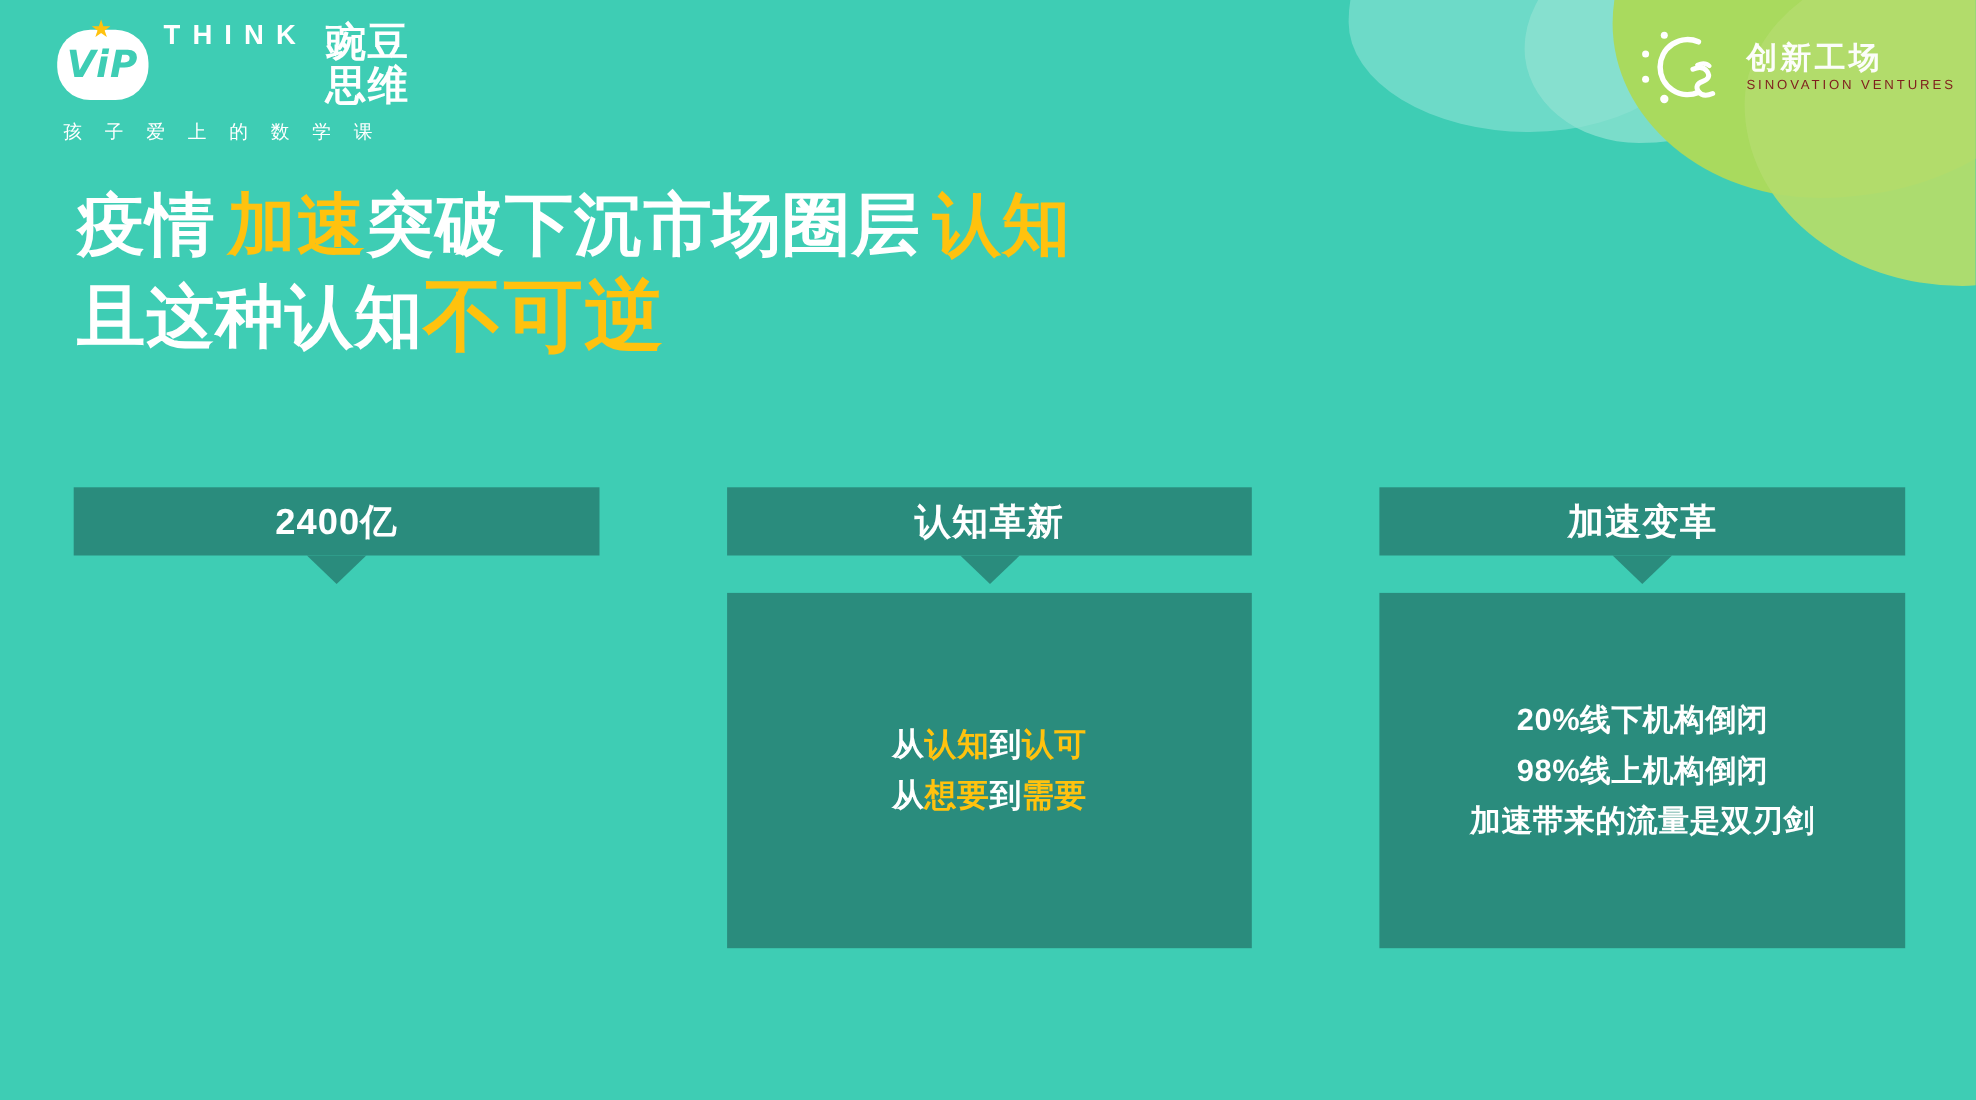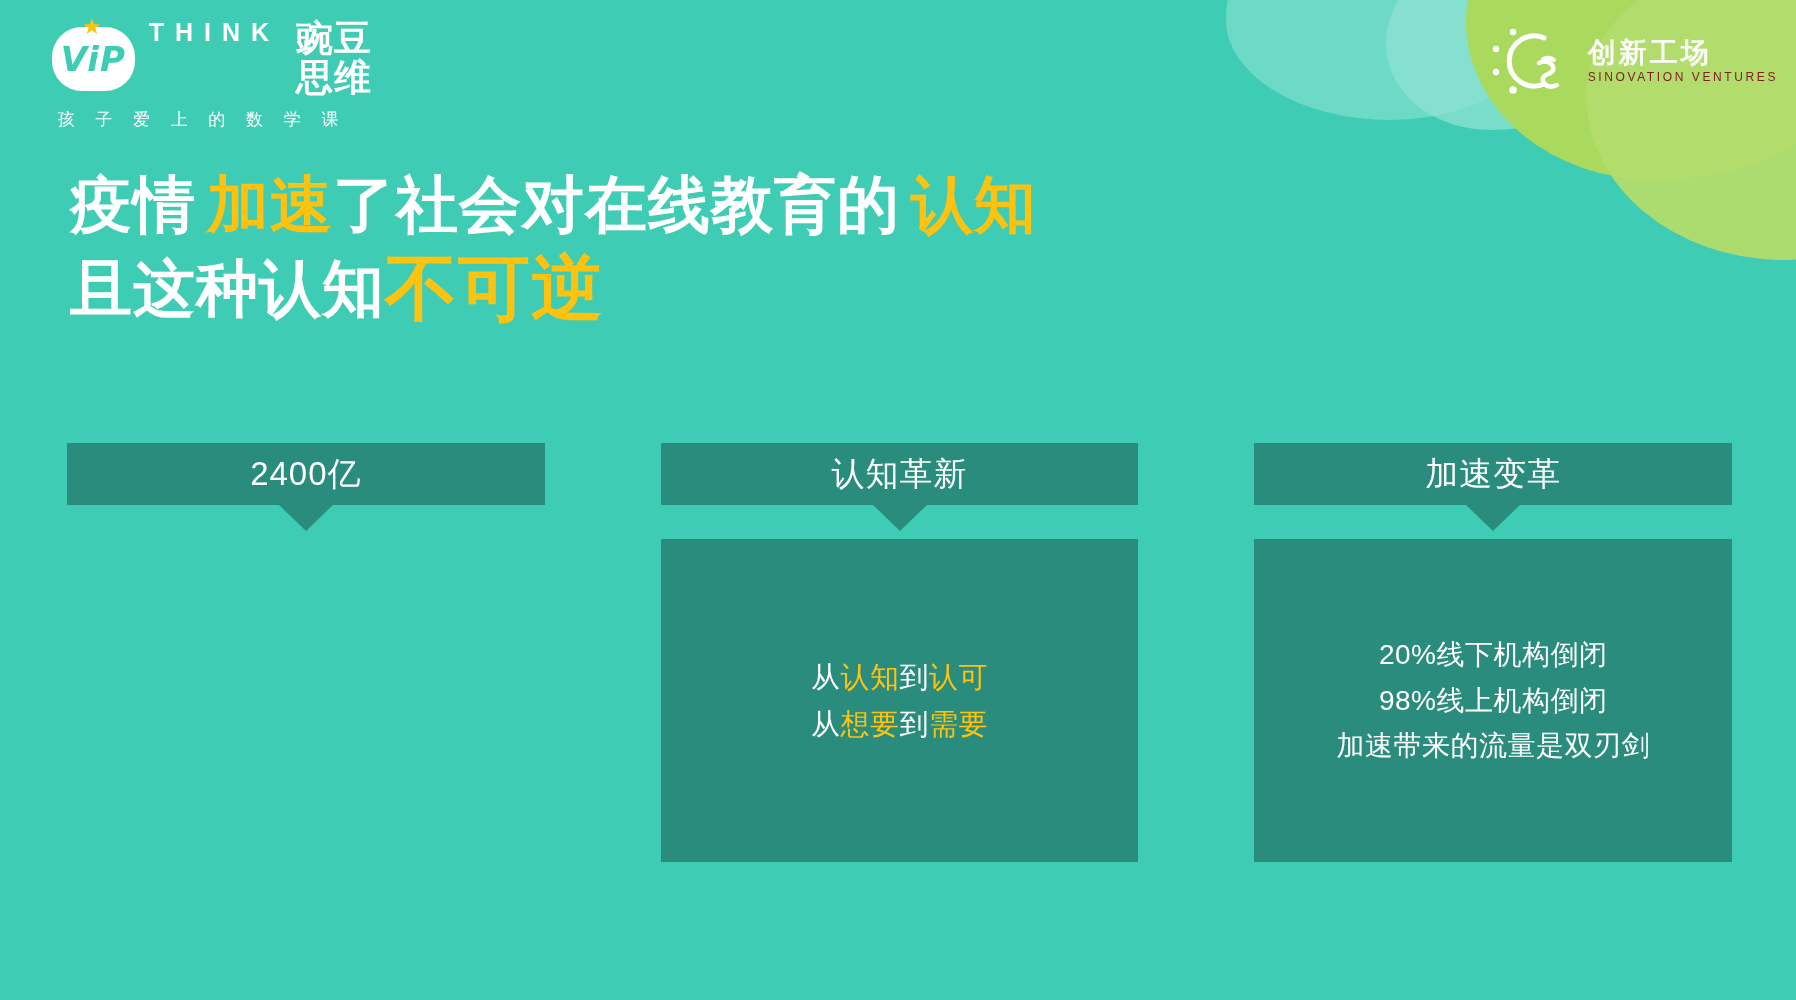--- a/index.html
+++ b/index.html
@@ -48,21 +48,21 @@
   .headline{position:absolute;left:70px;top:170px;color:#ffffff;font-weight:700;
             line-height:1.14;letter-spacing:1px;}
   .hl-line{white-space:nowrap;}
   .hl-1{font-size:62px;}
   .hl-2{font-size:62px;margin-top:6px;}
   .hl-em{color:#ffc20e;margin-left:11px;}
   .hl-em-big{color:#ffc20e;font-size:72px;vertical-align:-3px;}
 
   
   .cards{position:absolute;left:67px;top:443px;width:1665px;display:flex;gap:116px;}
-  .card{width:524px;display:flex;flex-direction:column;align-items:center;}
+  .card{width:524px;display:flex;flex-direction:column;align-items:center;font-weight:bold;}
   .card-head{width:100%;height:62px;background:#2a8c7d;display:flex;align-items:center;
              justify-content:center;}
   .card-head-txt{font-size:33px;color:#ffffff;letter-spacing:1px;}
   .card-arrow{width:0;height:0;border-left:27px solid transparent;border-right:27px solid transparent;
               border-top:26px solid #2a8c7d;}
   .card-body{width:100%;height:323px;margin-top:8px;background:#2a8c7d;
              display:flex;flex-direction:column;align-items:center;justify-content:center;}
   .card-body-lines{text-align:center;color:#ffffff;font-size:29px;line-height:1.62;letter-spacing:.5px;}
   .card-body-lines .em{color:#ffc20e;}
   .card-3 .card-body-lines{font-size:28px;}
@@ -103,21 +103,21 @@
         <path d="M57 41 q7 -3 11 1" fill="none" stroke="#ffffff" stroke-width="4" stroke-linecap="round"></path>
       </svg>
     </div>
     <div class="sino-txt">
       <span class="sino-cn">创新工场</span>
       <span class="sino-en">SINOVATION VENTURES</span>
     </div>
   </div>
 
   <div class="headline">
-    <div class="hl-line hl-1"><span>疫情</span><span class="hl-em">加速</span><span>了社会对在线教育的</span><span class="hl-em">认知</span></div>
+    <div class="hl-line hl-1"><span>疫情</span><span class="hl-em">加速</span><span>突破下沉市场圈层</span><span class="hl-em">认知</span></div>
     <div class="hl-line hl-2"><span>且这种认知</span><span class="hl-em-big">不可逆</span></div>
   </div>
 
   <div class="cards">
       <div class="card card-1">
         <div class="card-head">
           <span class="card-head-txt">2400亿</span>
         </div>
         <div class="card-arrow"></div>
       </div>

